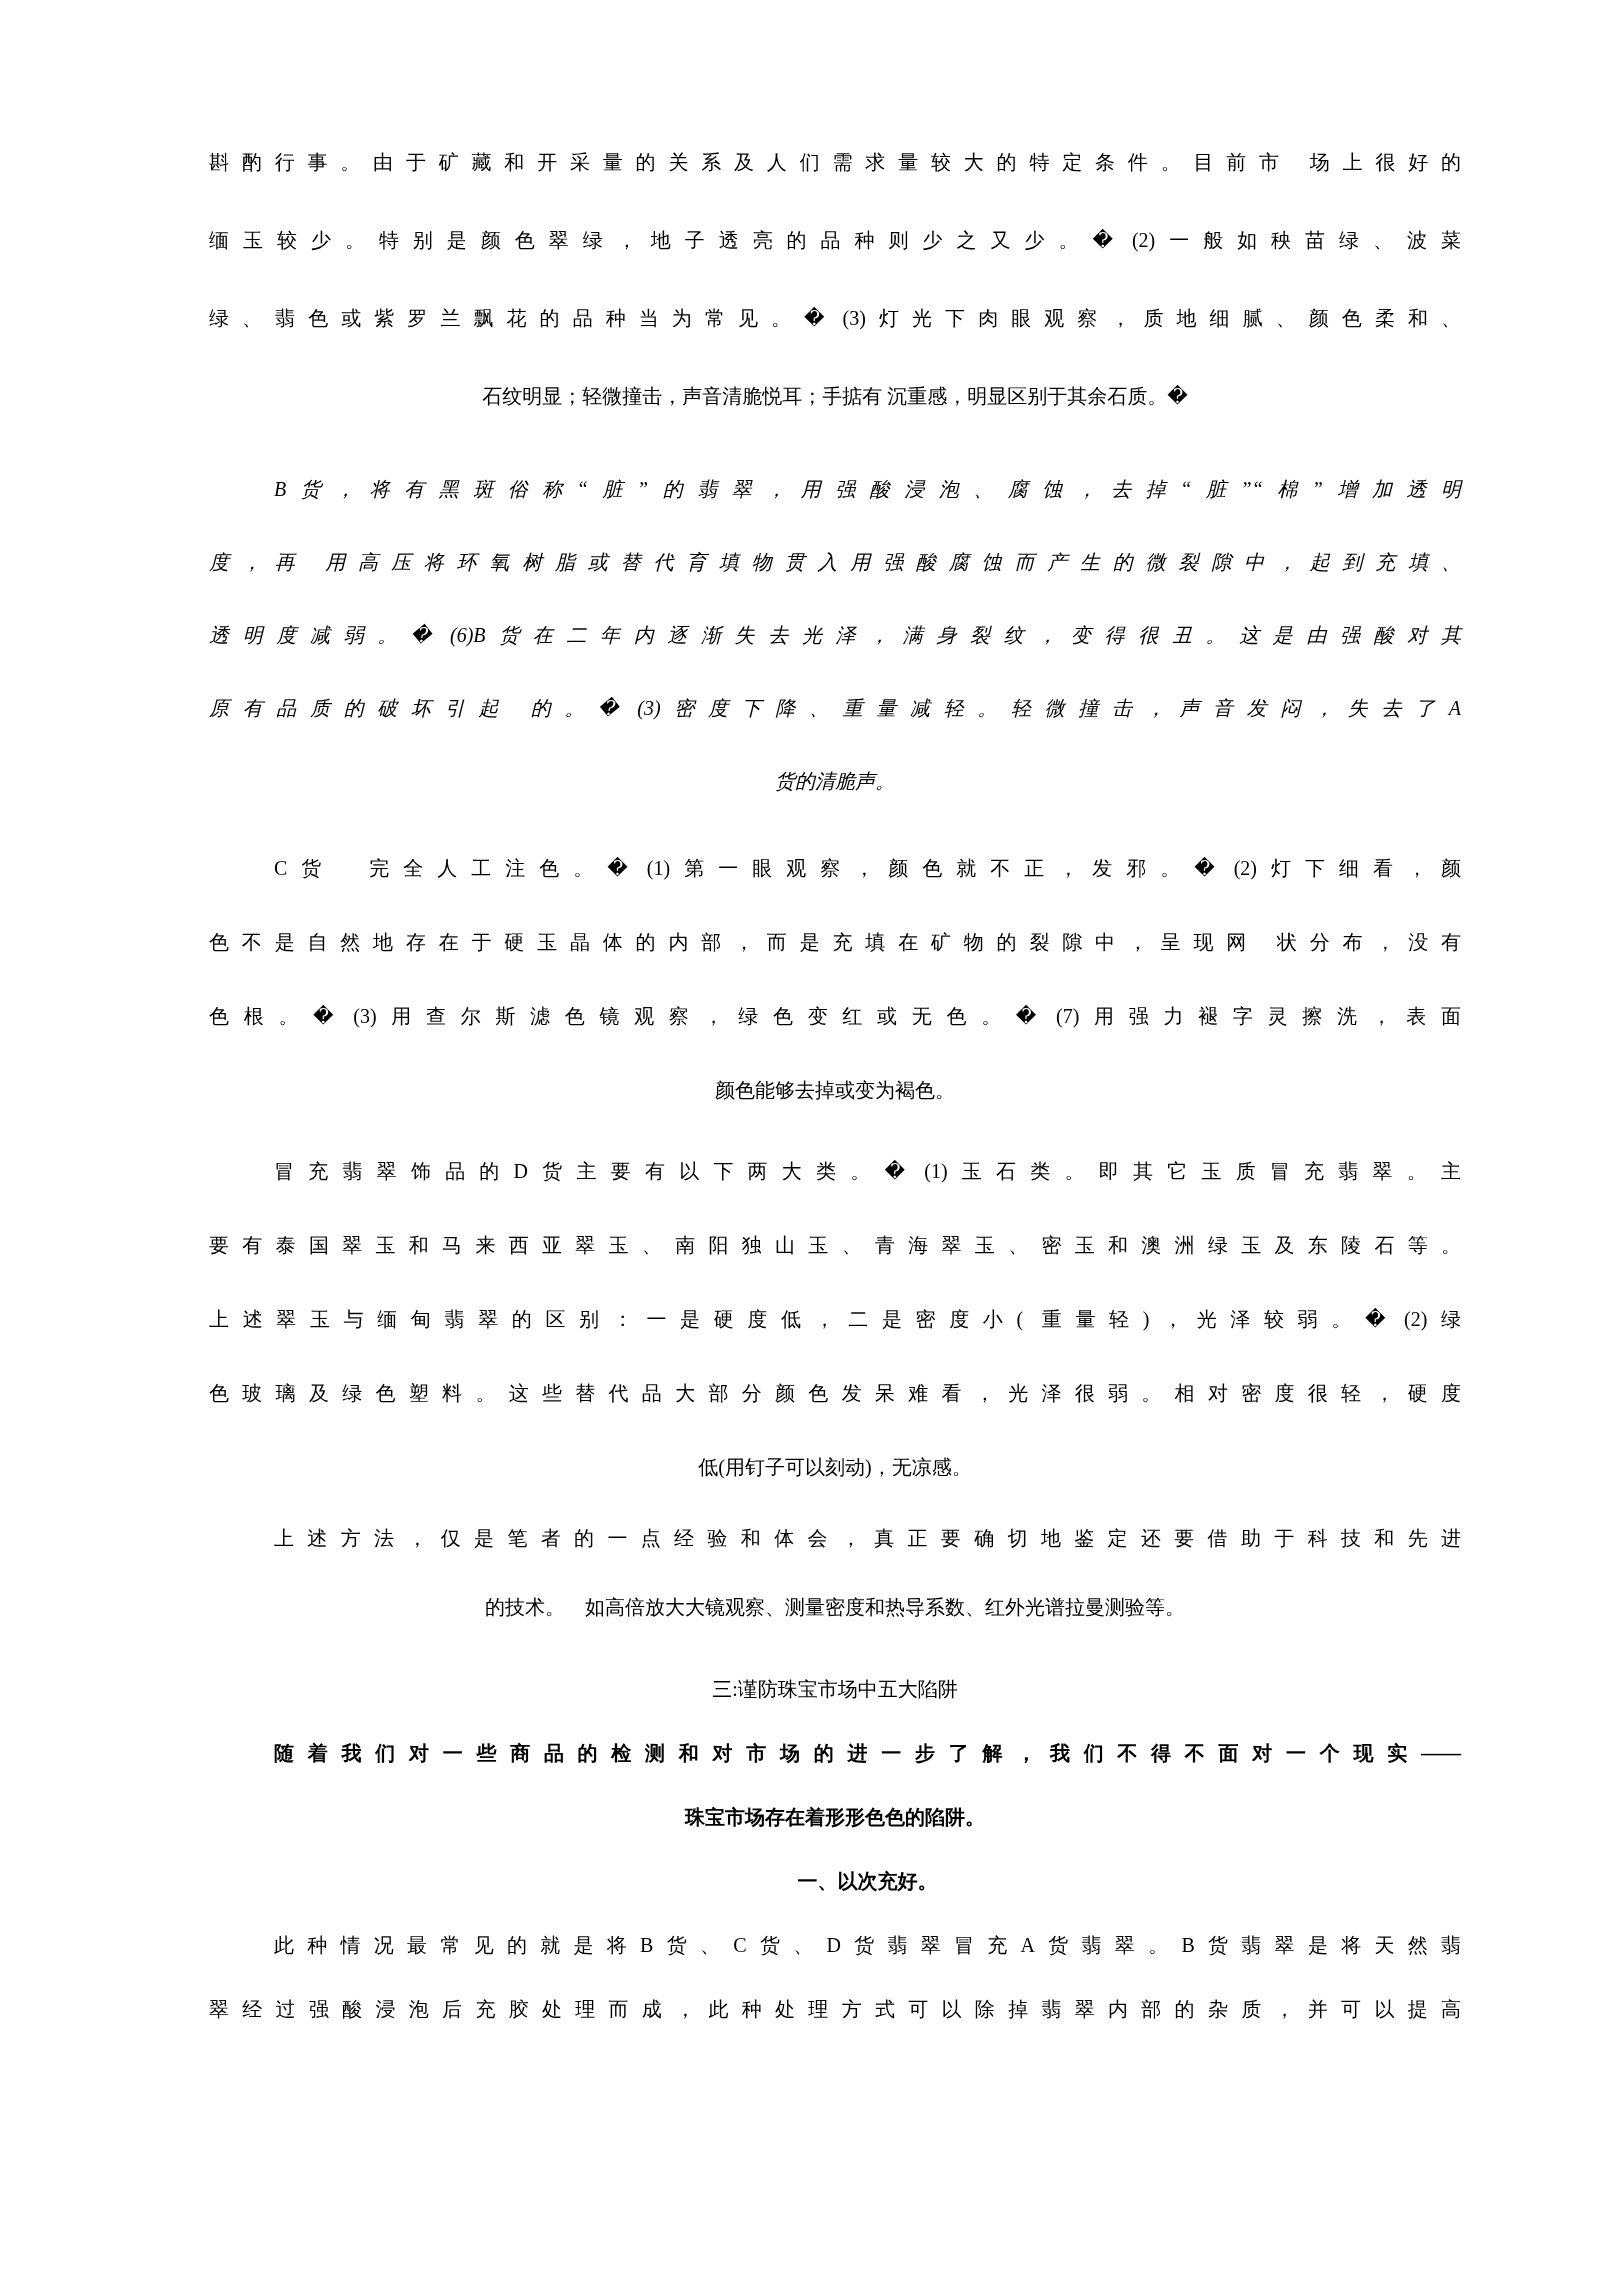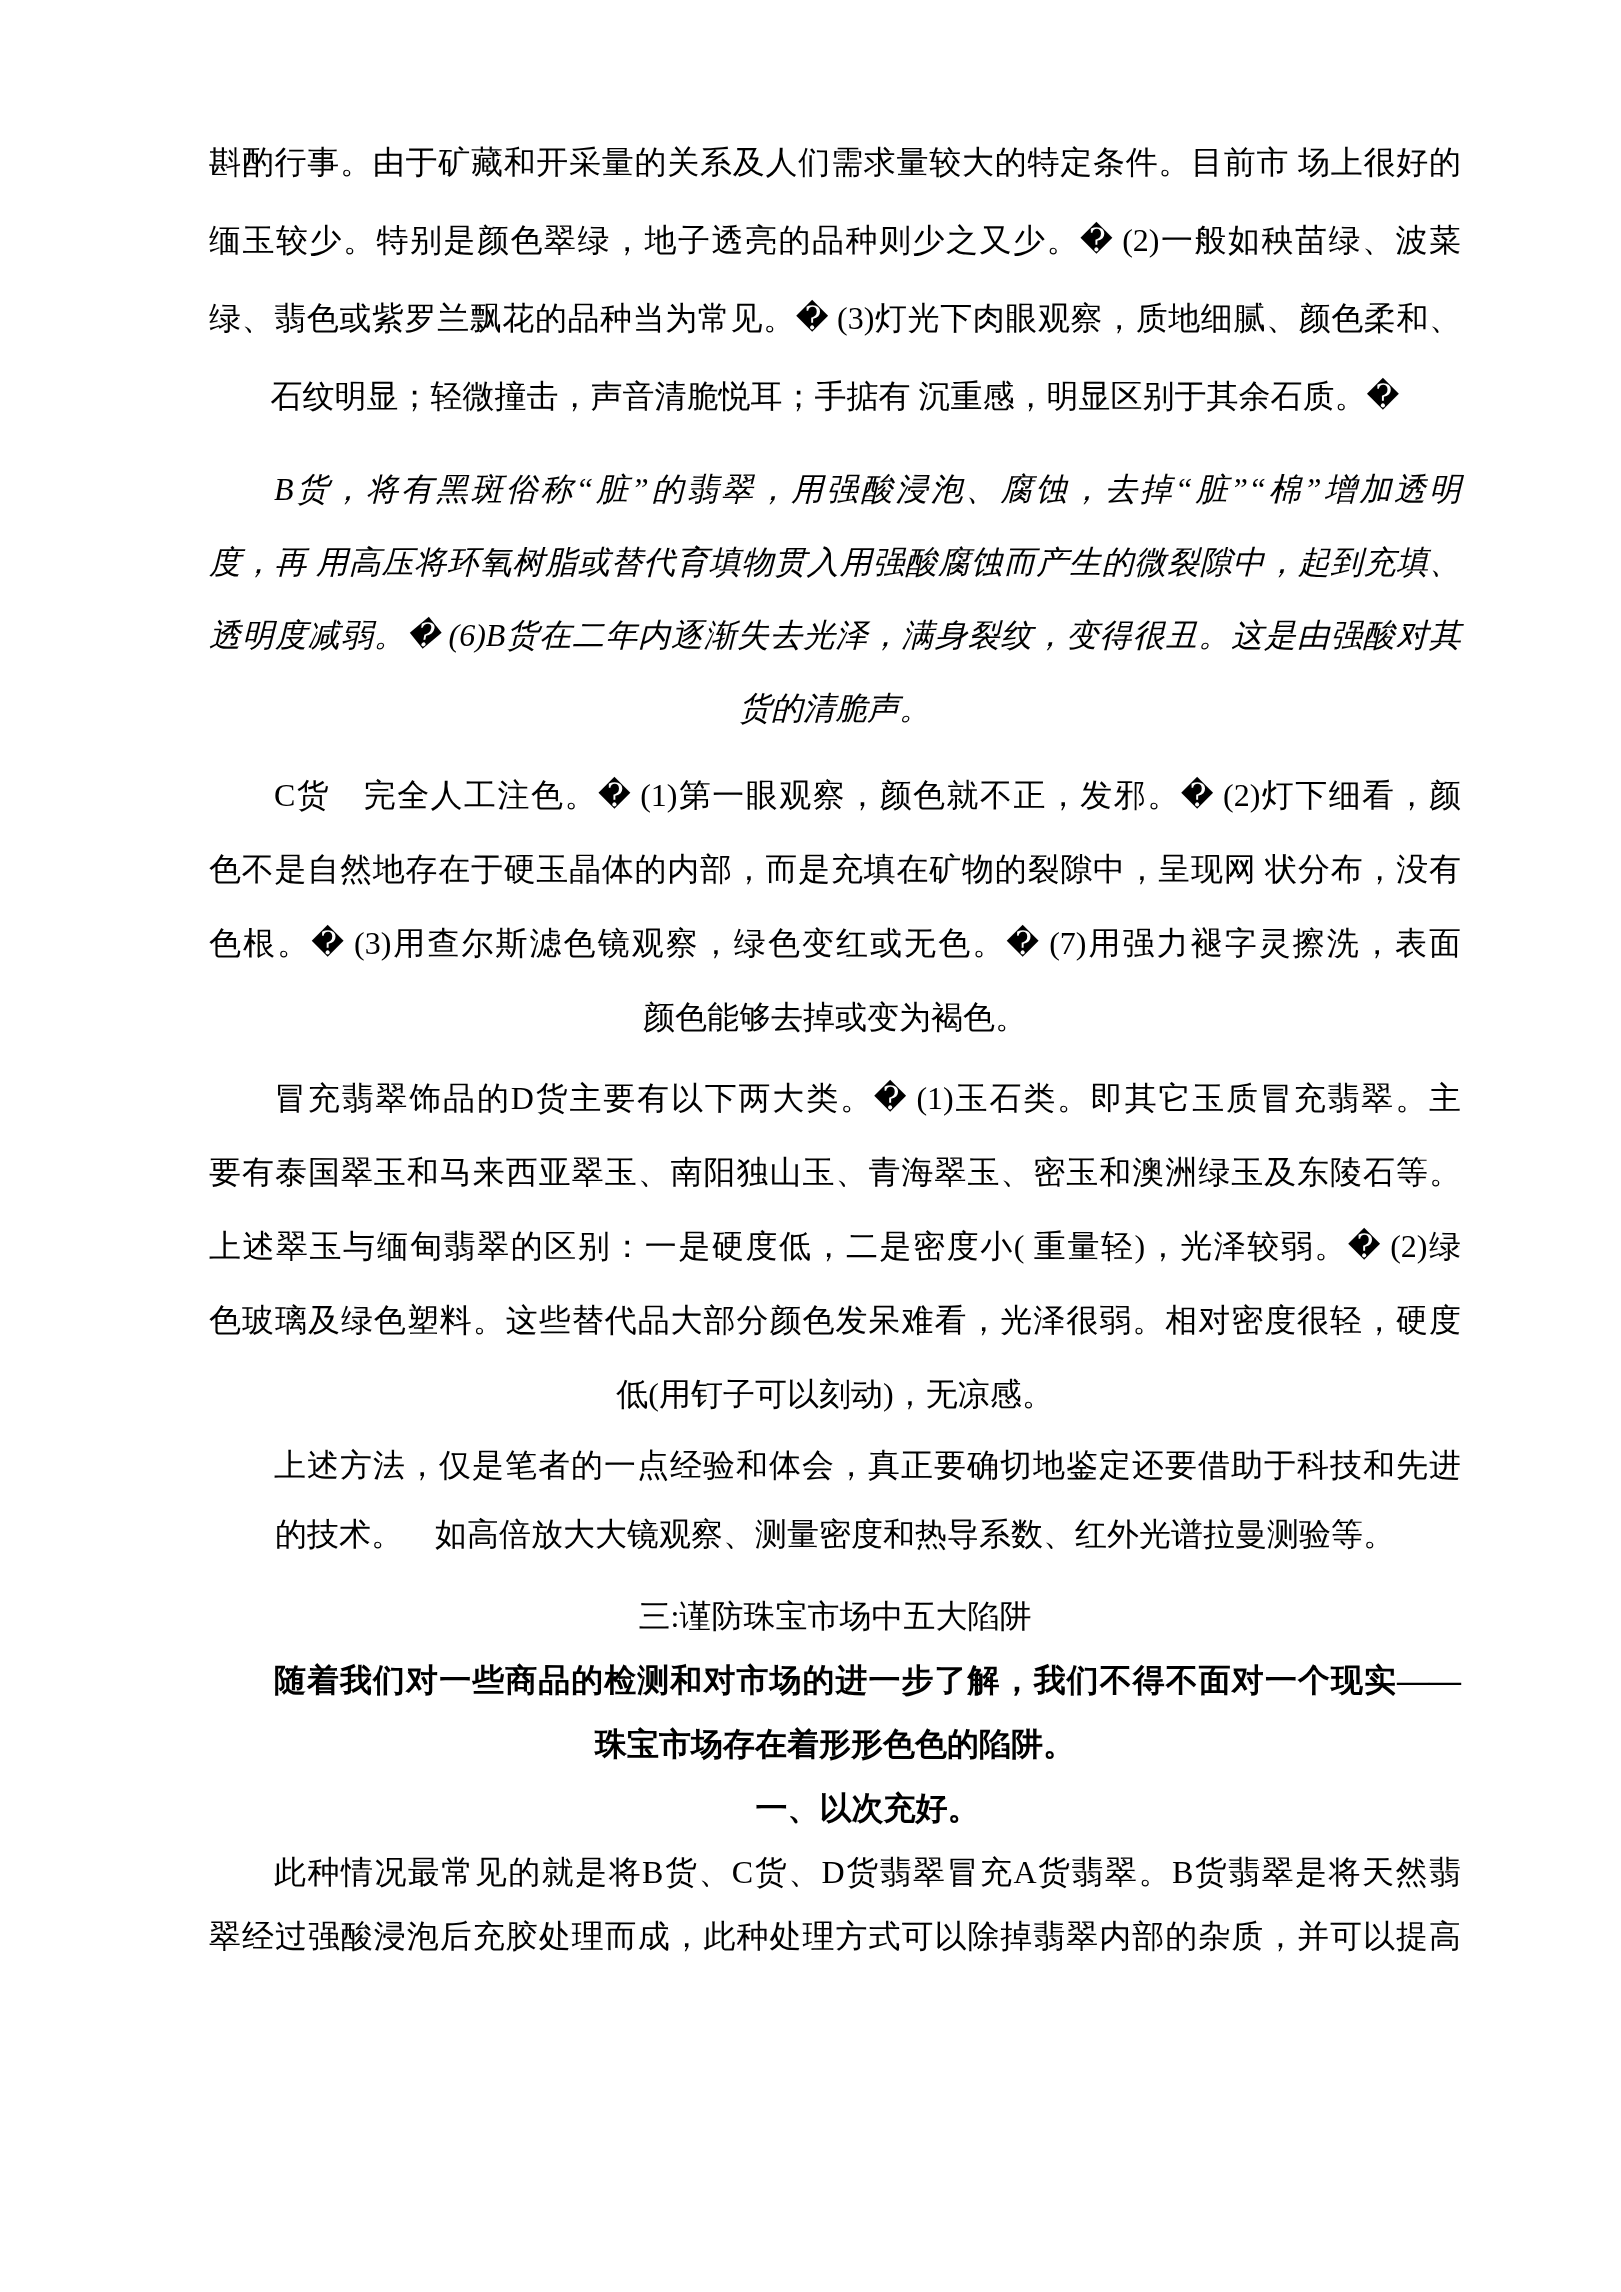--- a/index.html
+++ b/index.html
@@ -15,21 +15,21 @@
     overflow: hidden;
     font-family: "Liberation Serif", "DejaVu Serif", serif;
     color: #000000;
   }
   .content {
     position: absolute;
     left: 209px;
     top: 0;
     width: 1252px;
     padding-top: 123px;
-    font-size: 32px;
+    font-size: 20px;
     letter-spacing: 0;
   }
   .para { margin: 0; }
   .line {
     white-space: pre-wrap;
     text-align: center;
   }
   .line.j {
     text-align: justify;
     text-align-last: justify;
@@ -56,20 +56,21 @@
       <div class="para p1">
         <div class="line j">斟酌行事。由于矿藏和开采量的关系及人们需求量较大的特定条件。目前市 场上很好的</div>
         <div class="line j">缅玉较少。特别是颜色翠绿，地子透亮的品种则少之又少。� (2)一般如秧苗绿、波菜</div>
         <div class="line j">绿、翡色或紫罗兰飘花的品种当为常见。� (3)灯光下肉眼观察，质地细腻、颜色柔和、</div>
         <div class="line">石纹明显；轻微撞击，声音清脆悦耳；手掂有 沉重感，明显区别于其余石质。�</div>
       </div>
       <div class="para p2">
         <div class="line j ind">B货，将有黑斑俗称“脏”的翡翠，用强酸浸泡、腐蚀，去掉“脏”“棉”增加透明</div>
         <div class="line j">度，再 用高压将环氧树脂或替代育填物贯入用强酸腐蚀而产生的微裂隙中，起到充填、</div>
         <div class="line j">透明度减弱。� (6)B货在二年内逐渐失去光泽，满身裂纹，变得很丑。这是由强酸对其</div>
+        <div class="line j">原有品质的破坏引起 的。� (3)密度下降、重量减轻。轻微撞击，声音发闷，失去了A</div>
         <div class="line">货的清脆声。</div>
       </div>
       <div class="para p3">
         <div class="line j ind">C货　完全人工注色。� (1)第一眼观察，颜色就不正，发邪。� (2)灯下细看，颜</div>
         <div class="line j">色不是自然地存在于硬玉晶体的内部，而是充填在矿物的裂隙中，呈现网 状分布，没有</div>
         <div class="line j">色根。� (3)用查尔斯滤色镜观察，绿色变红或无色。� (7)用强力褪字灵擦洗，表面</div>
         <div class="line">颜色能够去掉或变为褐色。</div>
       </div>
       <div class="para p4">
         <div class="line j ind">冒充翡翠饰品的D货主要有以下两大类。� (1)玉石类。即其它玉质冒充翡翠。主</div>

